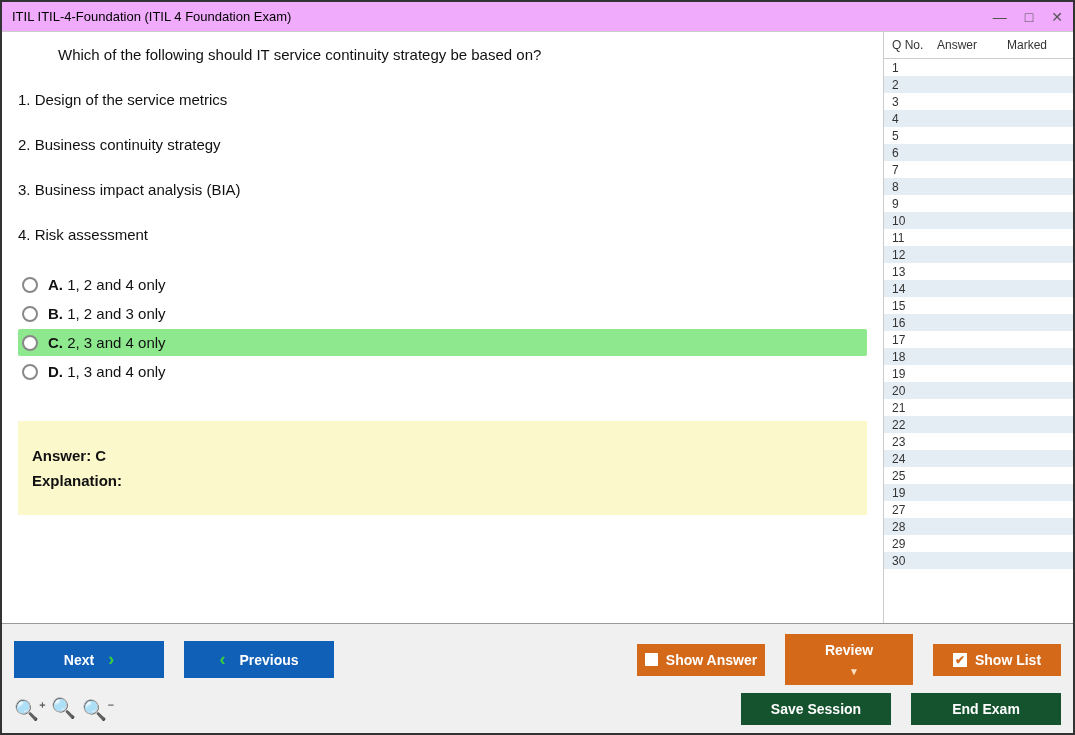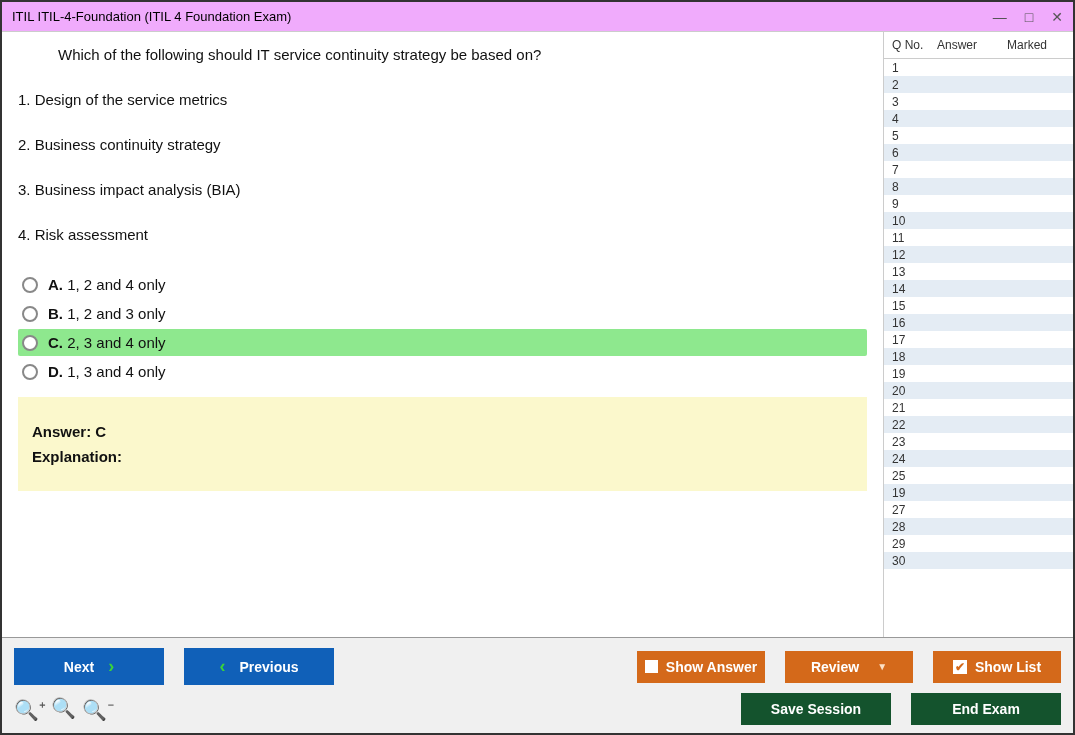--- a/index.html
+++ b/index.html
@@ -14,21 +14,21 @@
 .qtitle { flex:1; text-align:center; font-weight:bold; font-size:20px; color:#222;}
 .body { flex:1; display:flex; overflow:hidden; border-bottom:1px solid #999;}
 .qarea { flex:1; padding:14px 16px; overflow:auto; font-size:15px; color:#111; }
 .qtext { margin-bottom:14px;margin-left:40px; }
 .qitem { margin:28px 0; }
 .options { margin-top:18px;}
 .option { display:flex; align-items:center; gap:10px; padding:5px 4px; border-radius:2px; margin:2px 0;}
 .option.correct { background:#8ee88e;}
 .radio { width:16px; height:16px; border-radius:50%; border:2px solid #888; background:#fff; flex:0 0 auto;}
 .optlabel { }
-.ansbox { background:#fbf8cc; padding:18px 14px; margin-top:12px; }
+.ansbox { background:#fbf8cc; padding:18px 14px; margin-top:36px; }
 .ansbox div { font-weight:bold; margin:8px 0; }
 .sidebar { width:190px; border-left:1px solid #ccc; display:flex; flex-direction:column; font-size:13px;}
 .shead { display:flex; padding:6px 8px 6px 8px; border-bottom:1px solid #ccc; font-size:12px; color:#333;}
 .shead .c1{ width:45px;} .shead .c2{ width:70px;} .shead .c3{flex:1;}
 .srows { flex:1; overflow-y:scroll; position:relative;}
 .srow { display:flex; padding:0 8px; height:17px; align-items:center; font-size:12px; color:#333;}
 .srow:nth-child(even){ background:#e4ecf4;}
 .srow .c1{width:45px;} .srow .c2{width:70px;} .srow .c3{flex:1;}
 .footer { background:#f0f0f0; padding:10px 12px 8px 12px; display:flex; flex-direction:column; gap:8px;}
 .frow { display:flex; align-items:center; gap:20px;}
@@ -262,21 +262,21 @@
           <span>Next</span>
         </div>
       <div class="btn btn-blue chevron-l">
           <span>Previous</span>
         </div>
       <div class="spacer"></div>
       <div class="btn btn-orange">
         <span class="cb-empty"></span>
         <span>Show Answer</span>
       </div>
-      <div class="btn btn-orange" style="padding:8px 12px;">
+      <div class="btn btn-orange" style="justify-content:space-between; padding:8px 12px;flex-direction:column;">
         <span>Review</span>
         <span class="review-caret">▼</span>
       </div>
       <div class="btn btn-orange">
         <span class="cb-checked">
             <span>✔</span>
           </span>
         <span>Show List</span>
       </div>
     </div>

